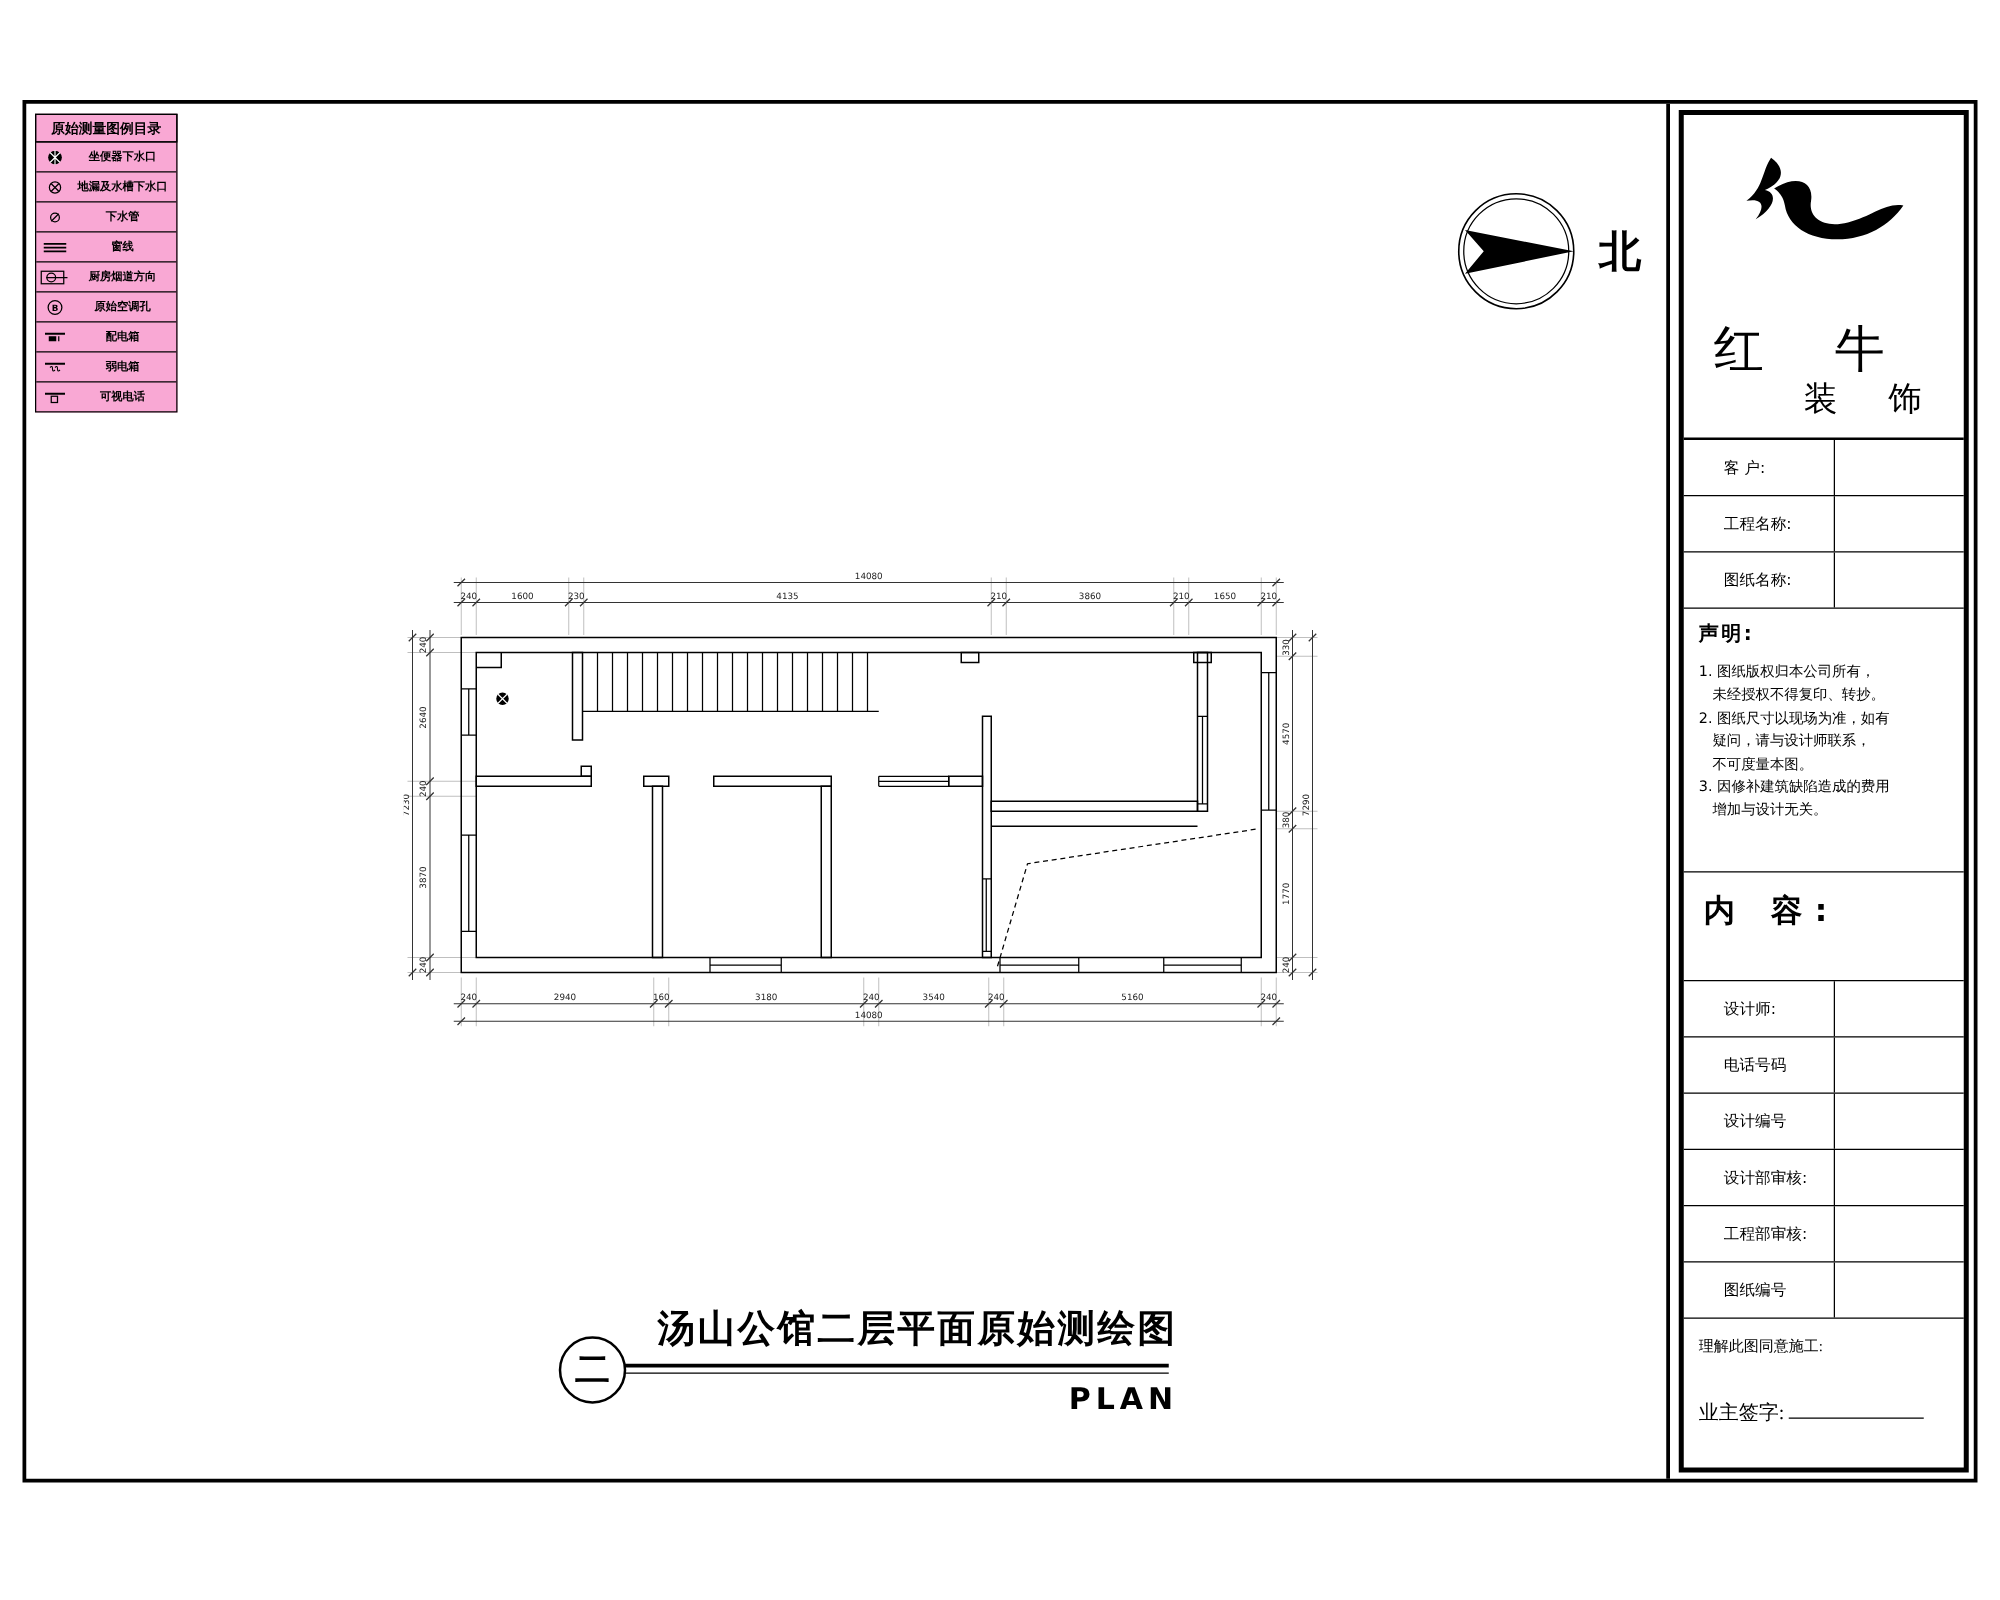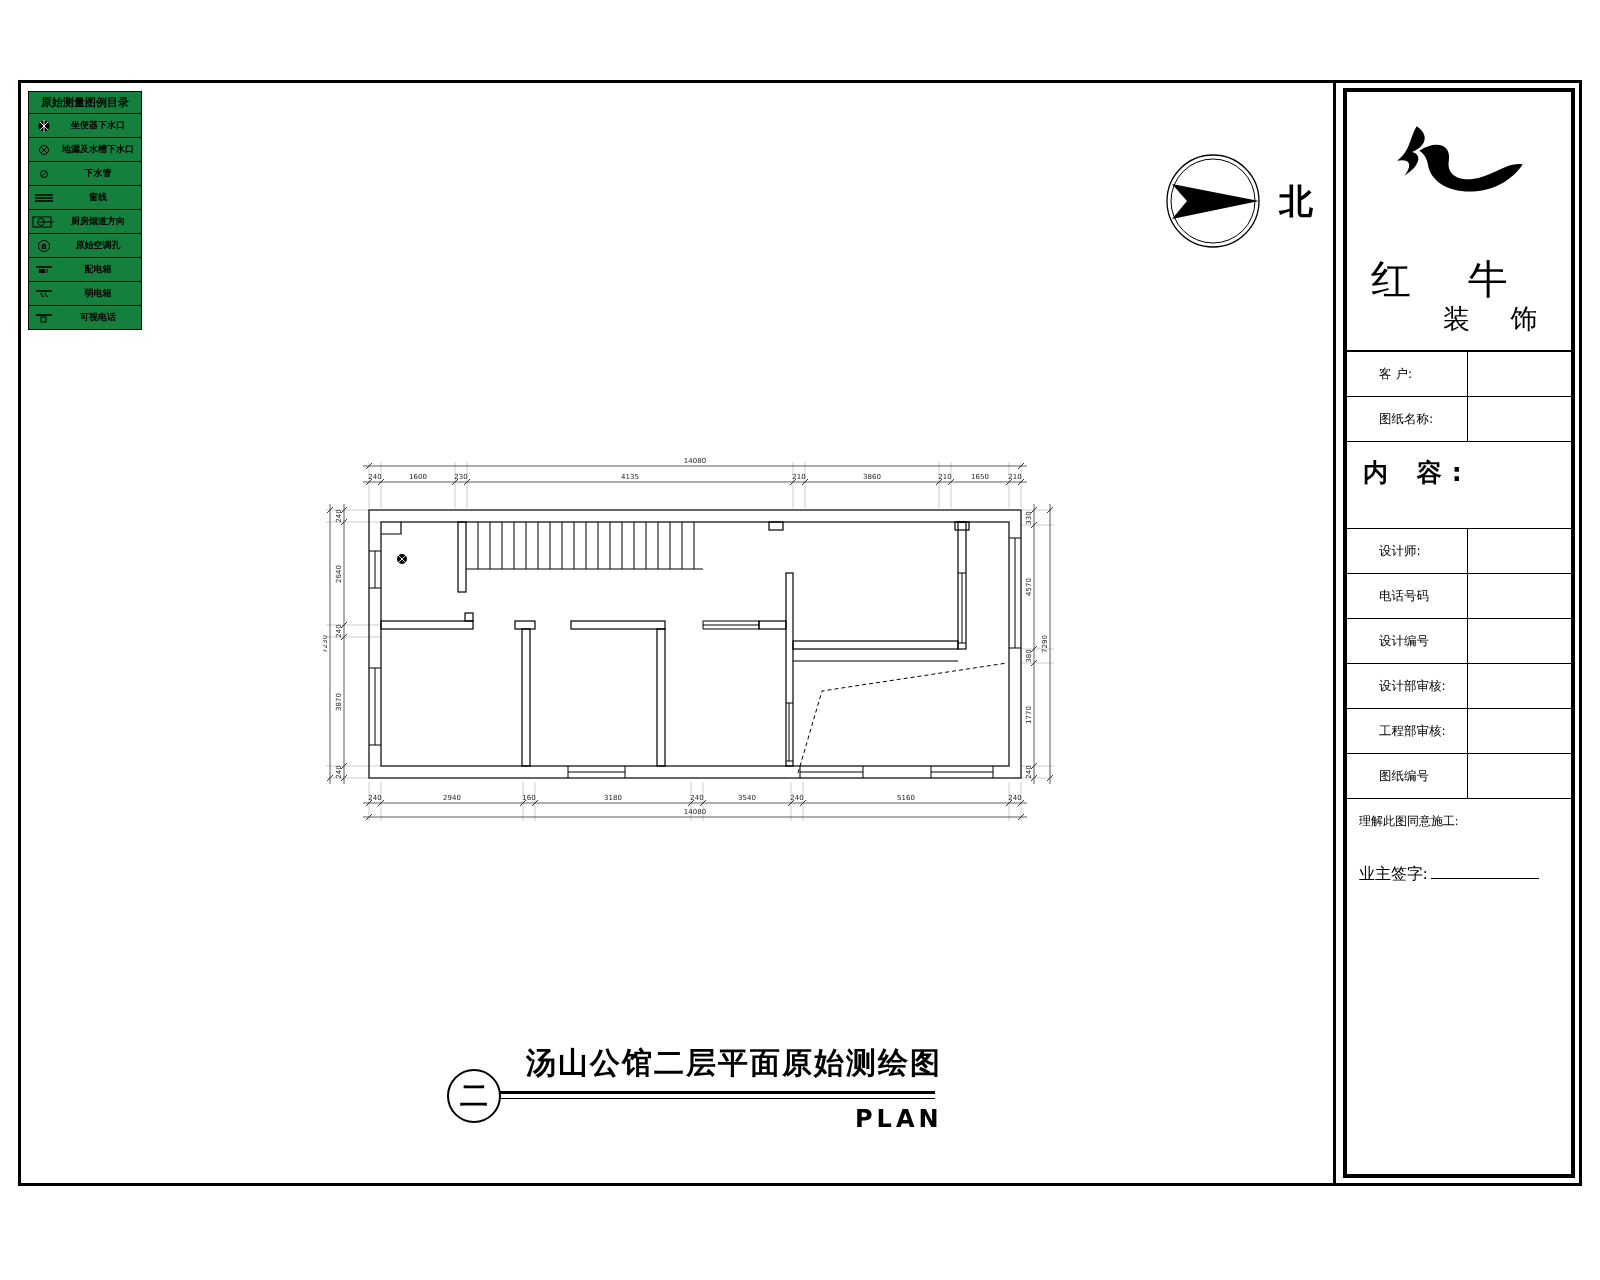--- a/index.html
+++ b/index.html
@@ -1,21 +1,21 @@
 <!DOCTYPE html>
 <html><head>
 <meta charset="utf-8">
 <style>
   html,body{margin:0;padding:0;background:#fff;}
   .sheet{position:relative;width:1600px;height:1280px;background:#fff;overflow:hidden;
          font-family:"DejaVu Sans",sans-serif;color:#000;}
   .frame{position:absolute;left:18px;top:80px;width:1558px;height:1100px;border:3px solid #000;}
 
   
-  .legend{position:absolute;left:7px;top:8px;width:112px;border:1px solid #000;background:#15803d;}
+  .legend{position:absolute;left:7px;top:8px;width:112px;border:1px solid #000;background:#f9a8d4;}
   .legend-title{border:1px solid #000;margin:-1px;font-size:11px;font-weight:bold;
                 text-align:center;padding:3px 1px;letter-spacing:0;white-space:nowrap;}
   .legend-row{display:flex;align-items:center;height:23px;border-top:1px solid #000;padding:0 2px;font-weight:bold;}
   .legend-row:first-of-type{border-top:none;}
   .legend-ic{width:26px;display:flex;justify-content:center;align-items:center;flex:none;}
   .legend-lb{font-size:9px;white-space:nowrap;overflow:hidden;flex:1;text-align:center;}
 
   
   .compass{position:absolute;left:1132px;top:58px;}
   .compass-label{position:absolute;left:126px;top:38px;font-size:34px;font-weight:bold;}
@@ -289,24 +289,38 @@
           </svg>
           <div class="logo-cn1">红 牛</div>
           <div class="logo-cn2">装 饰</div>
         </div>
 
         <div class="sec field">
           <div class="lb">客  户:</div>
           <div class="val"></div>
         </div>
         <div class="sec field">
+          <div class="lb">工程名称:</div>
+          <div class="val"></div>
+        </div>
+        <div class="sec field">
           <div class="lb">图纸名称:</div>
           <div class="val"></div>
         </div>
 
+        <div class="sec sec-stmt">
+          <div class="stmt-h">声明:</div>
+          <div class="stmt-l">1. 图纸版权归本公司所有，</div>
+          <div class="stmt-l">   未经授权不得复印、转抄。</div>
+          <div class="stmt-l">2. 图纸尺寸以现场为准，如有</div>
+          <div class="stmt-l">   疑问，请与设计师联系，</div>
+          <div class="stmt-l">   不可度量本图。</div>
+          <div class="stmt-l">3. 因修补建筑缺陷造成的费用</div>
+          <div class="stmt-l">   增加与设计无关。</div>
+        </div>
 
         <div class="sec sec-content">
           <div class="content-h">内 容:</div>
         </div>
 
         <div class="sec field">
           <div class="lb">设计师:</div>
           <div class="val"></div>
         </div>
         <div class="sec field">

